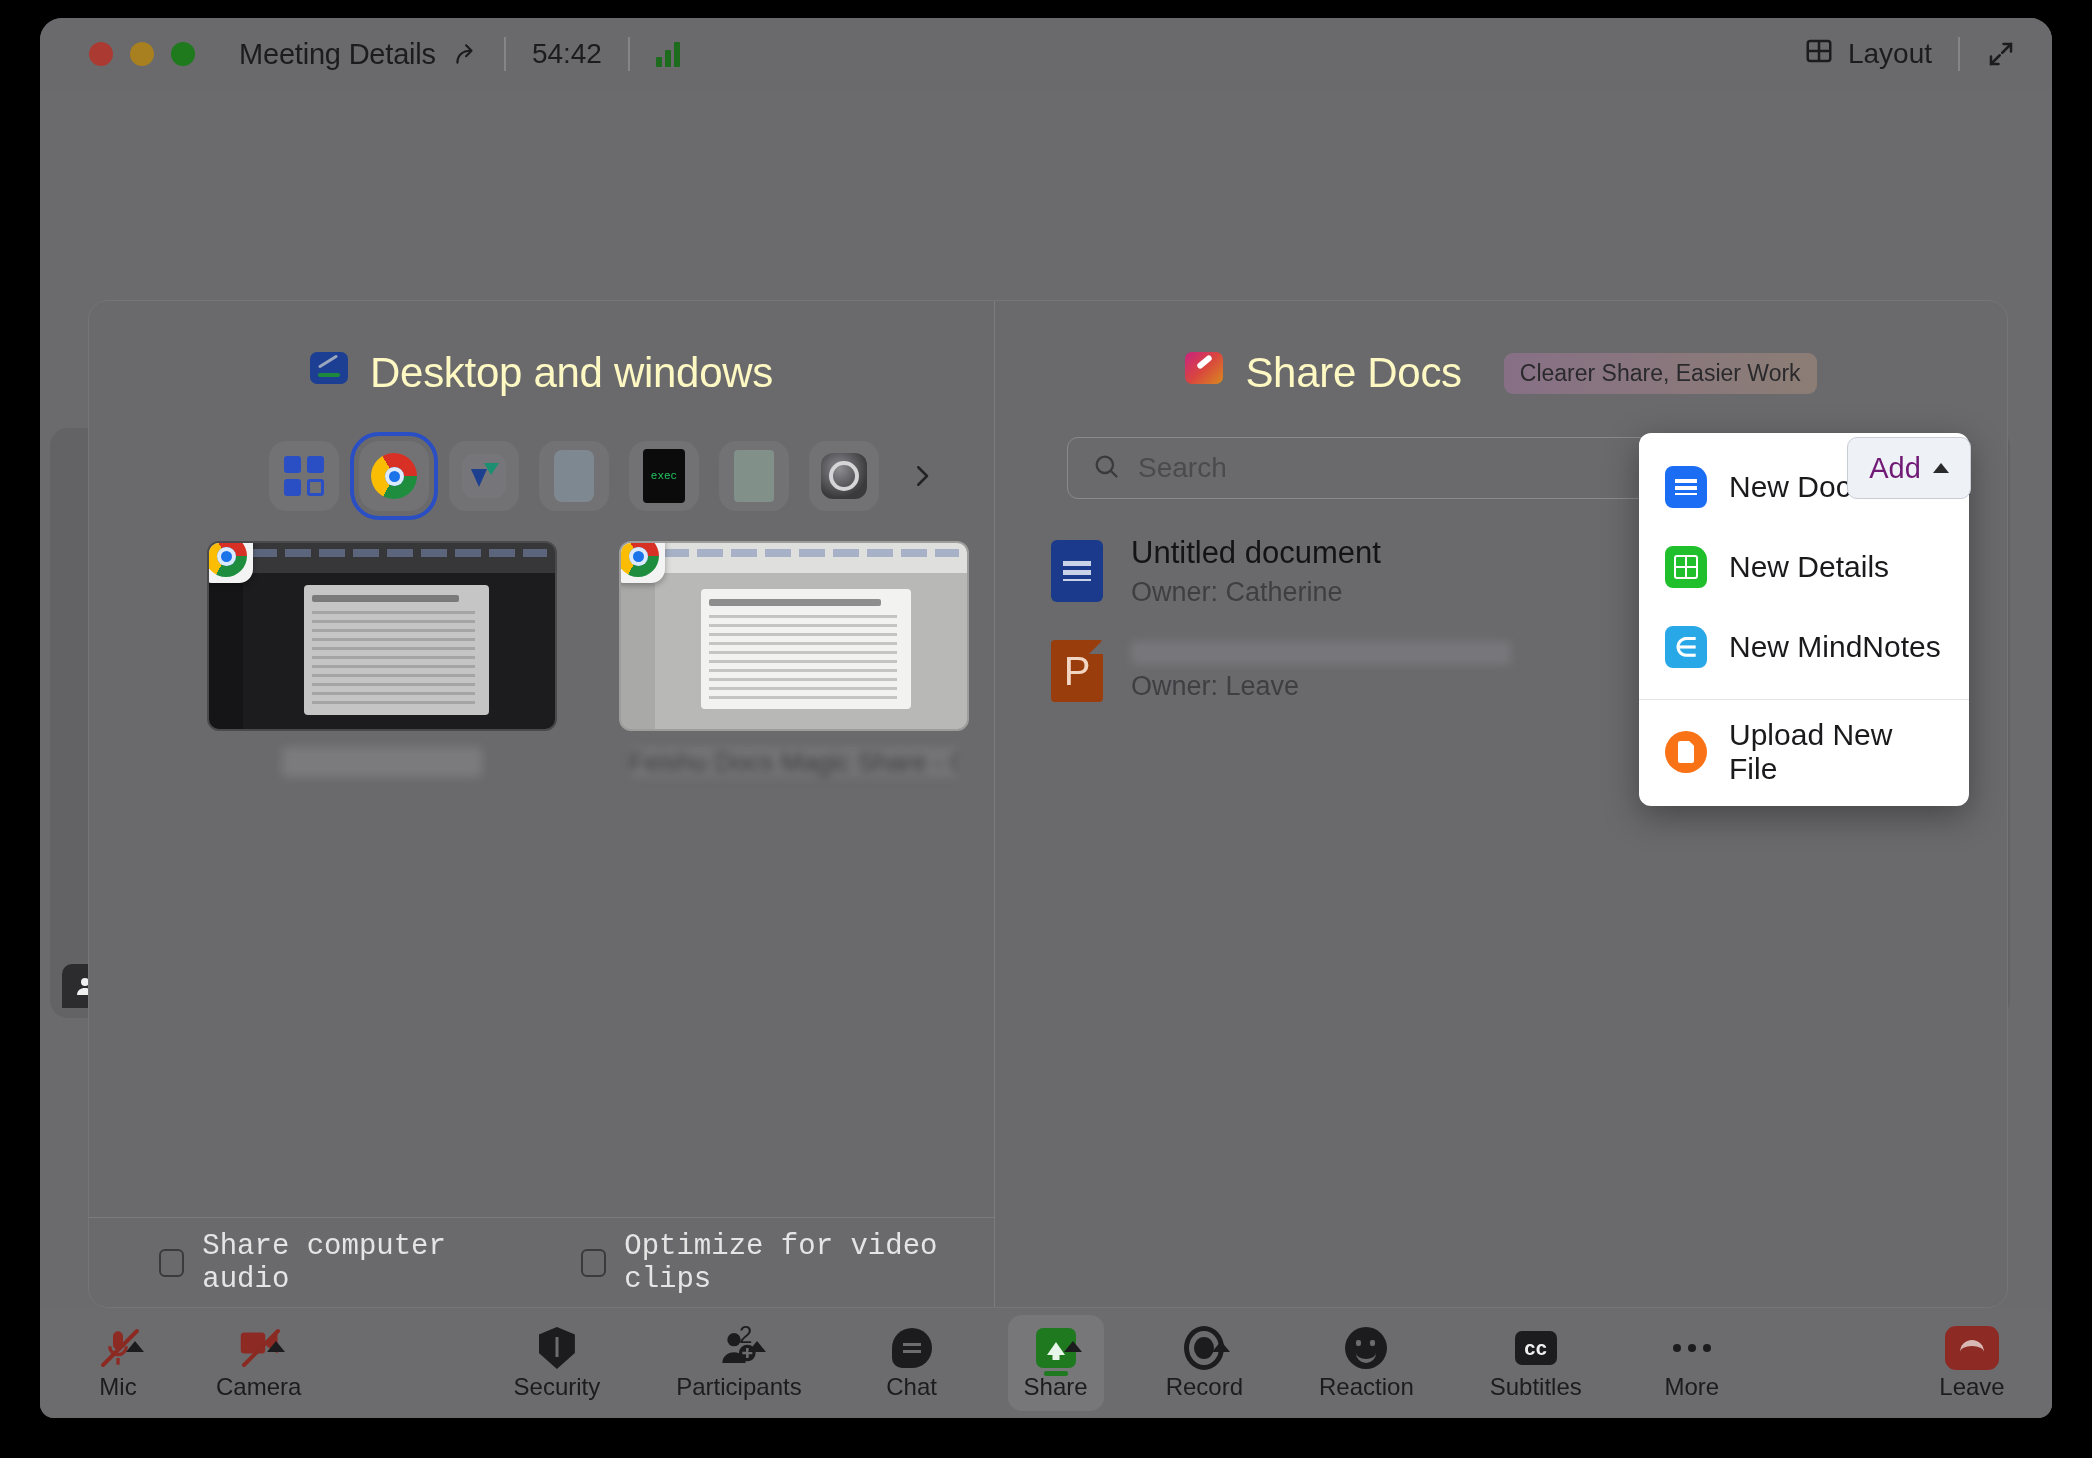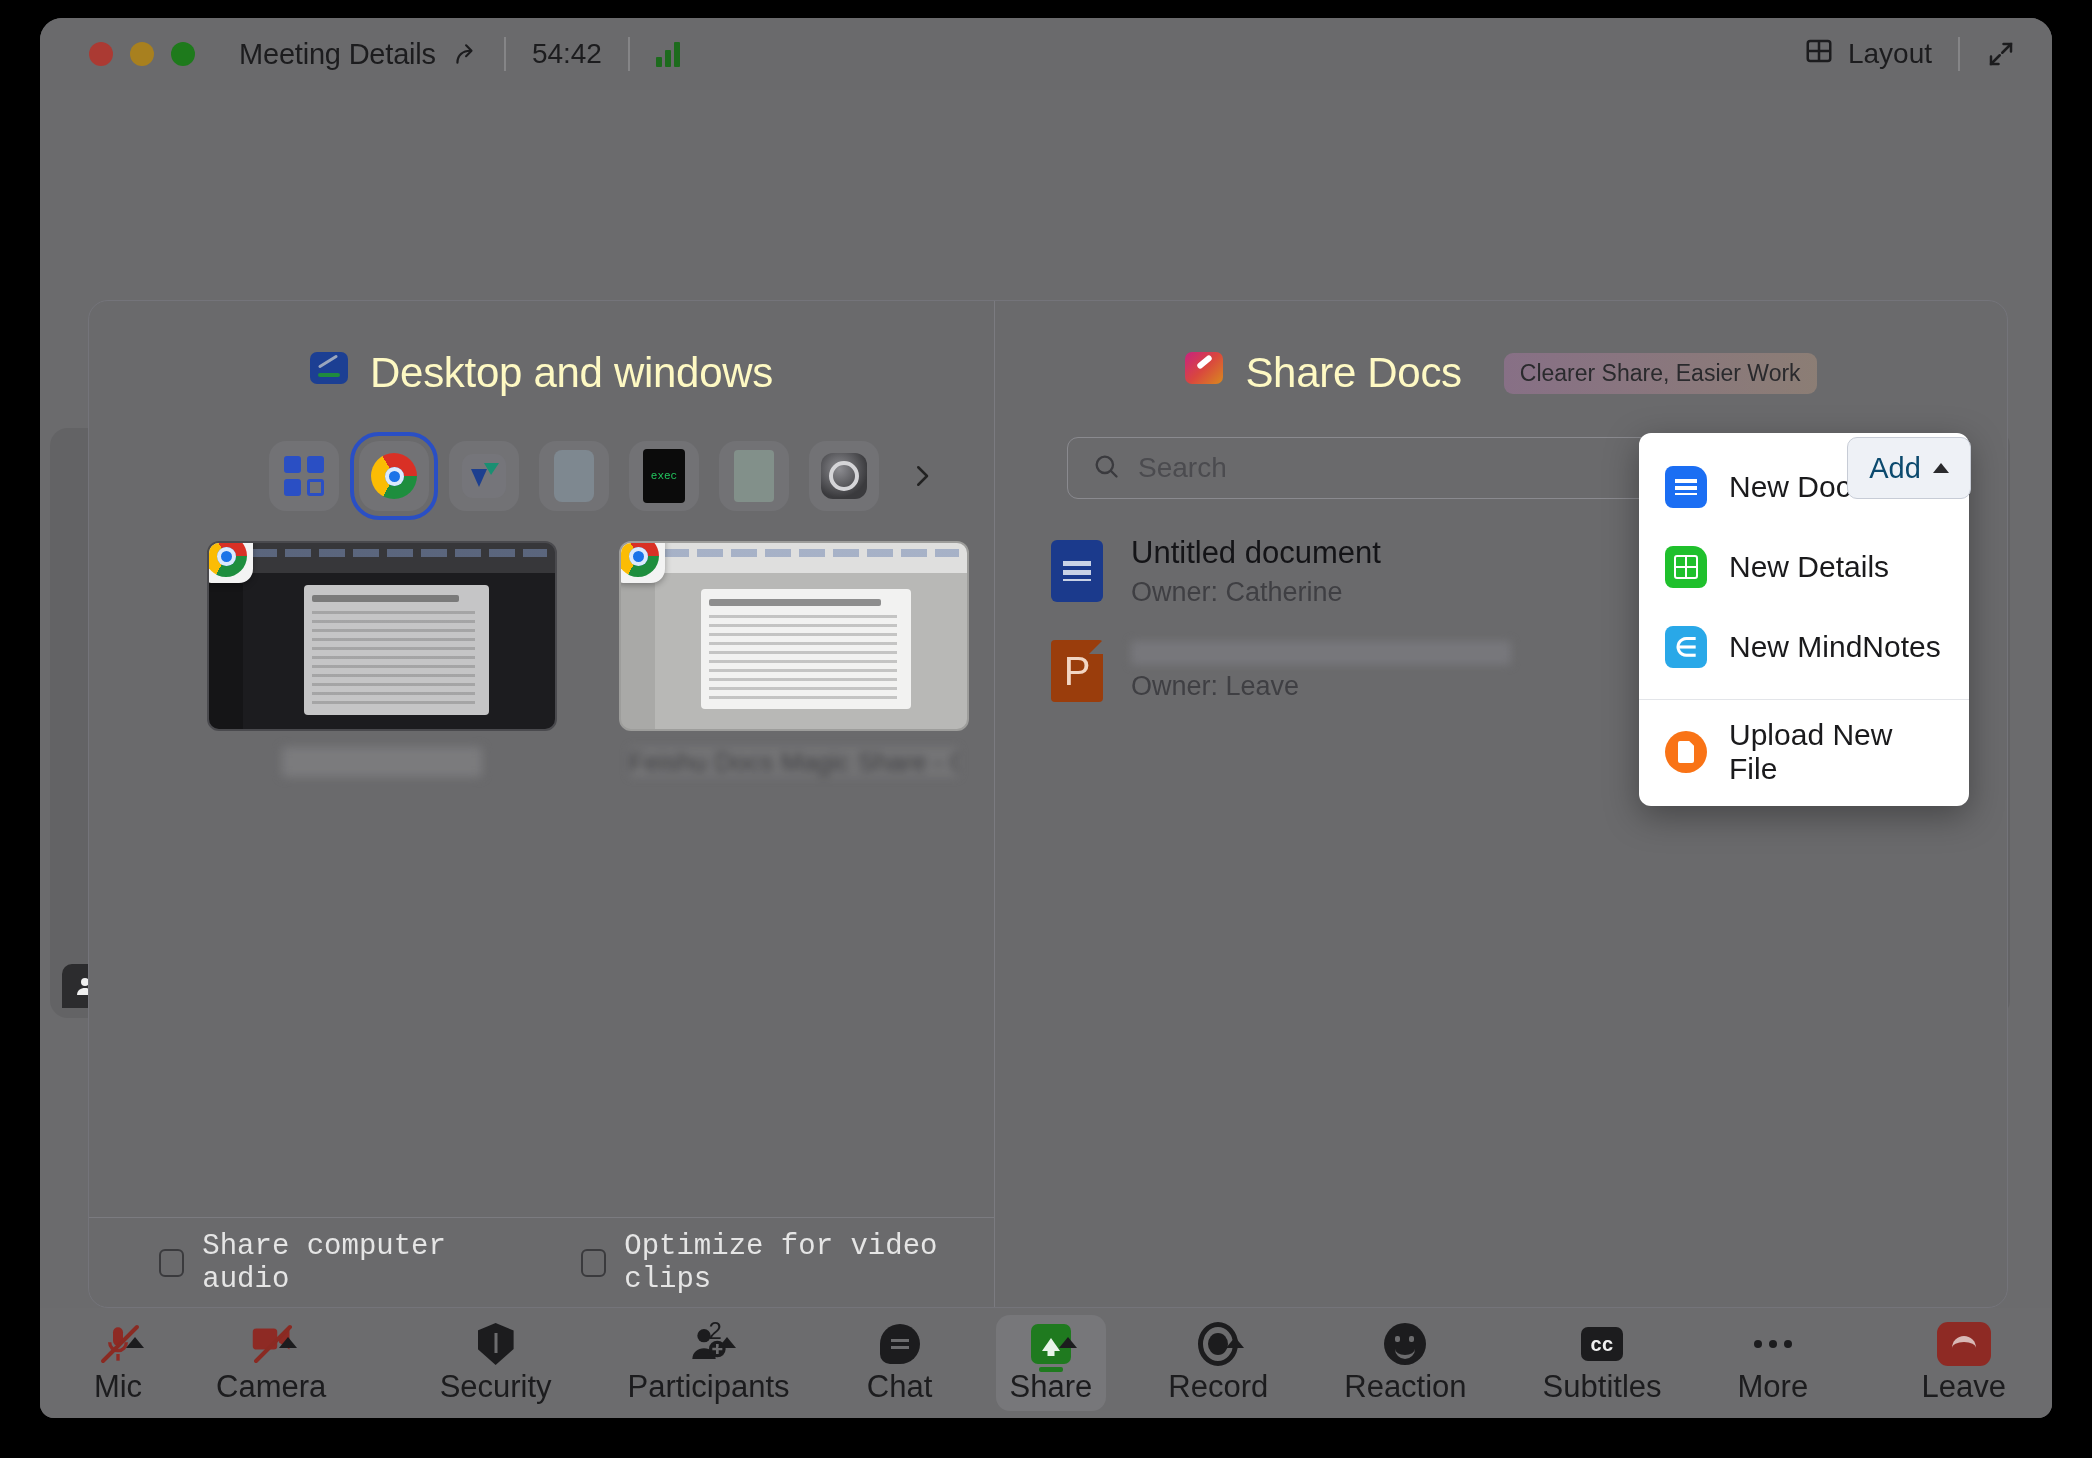--- a/index.html
+++ b/index.html
@@ -304,21 +304,21 @@
     font-family: "Liberation Sans", sans-serif;
     font-size: 28px; color: #1b1b1e;
     width: 100%;
   }
   #search-input::placeholder { color: #4b4b4f; }
   #add-button {
     width: 124px; height: 62px;
     background: #eef1f6; border: 1px solid #c7ccd6;
     border-radius: 10px;
     display: flex; align-items: center; justify-content: center; gap: 12px;
-    font-size: 29px; color: #0c4a6e;
+    font-size: 29px; color: #701a75;
     cursor: pointer;
     position: relative; z-index: 30;
   }
   .caret-up { width: 0; height: 0; border-left: 8px solid transparent;
     border-right: 8px solid transparent; border-bottom: 10px solid #2a2a2d; }
 
   
   #doc-list { margin: 22px 56px 0 56px; }
   .doc-item {
     display: flex; align-items: center; gap: 28px;
@@ -399,21 +399,21 @@
   .ctrl {
     display: flex; flex-direction: column; align-items: center;
     justify-content: center;
     min-width: 96px; height: 96px;
     padding: 0 14px;
     cursor: pointer;
     position: relative;
   }
   .ctrl.active { background: #77777a; border-radius: 14px; }
   .ctrl-ico { height: 46px; display: flex; align-items: center; justify-content: center; position: relative; }
-  .ctrl-lab { font-size: 31px; color: #1c1c1e; margin-top: 2px; }
+  .ctrl-lab { font-size: 24px; color: #1c1c1e; margin-top: 2px; }
   .chev {
     position: absolute; right: -6px; top: 16px;
     width: 0; height: 0;
     border-left: 9px solid transparent; border-right: 9px solid transparent;
     border-bottom: 11px solid #1c1c1e;
   }
   .badge-count {
     position: absolute; left: 50%; top: -4px;
     font-size: 24px; color: #1c1c1e;
   }

